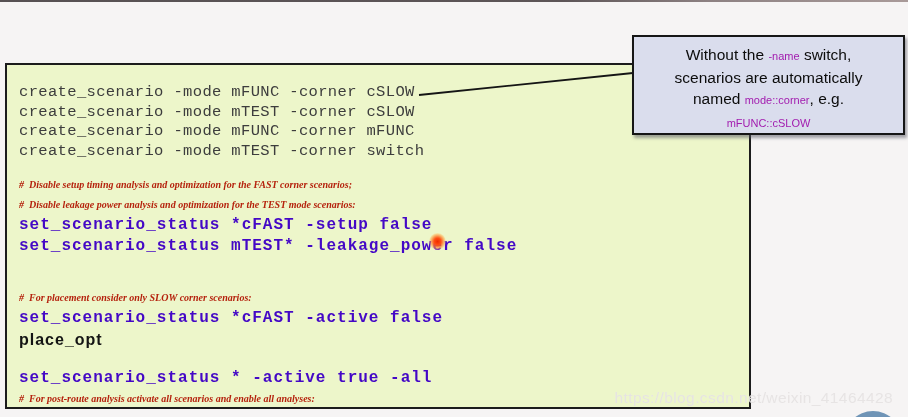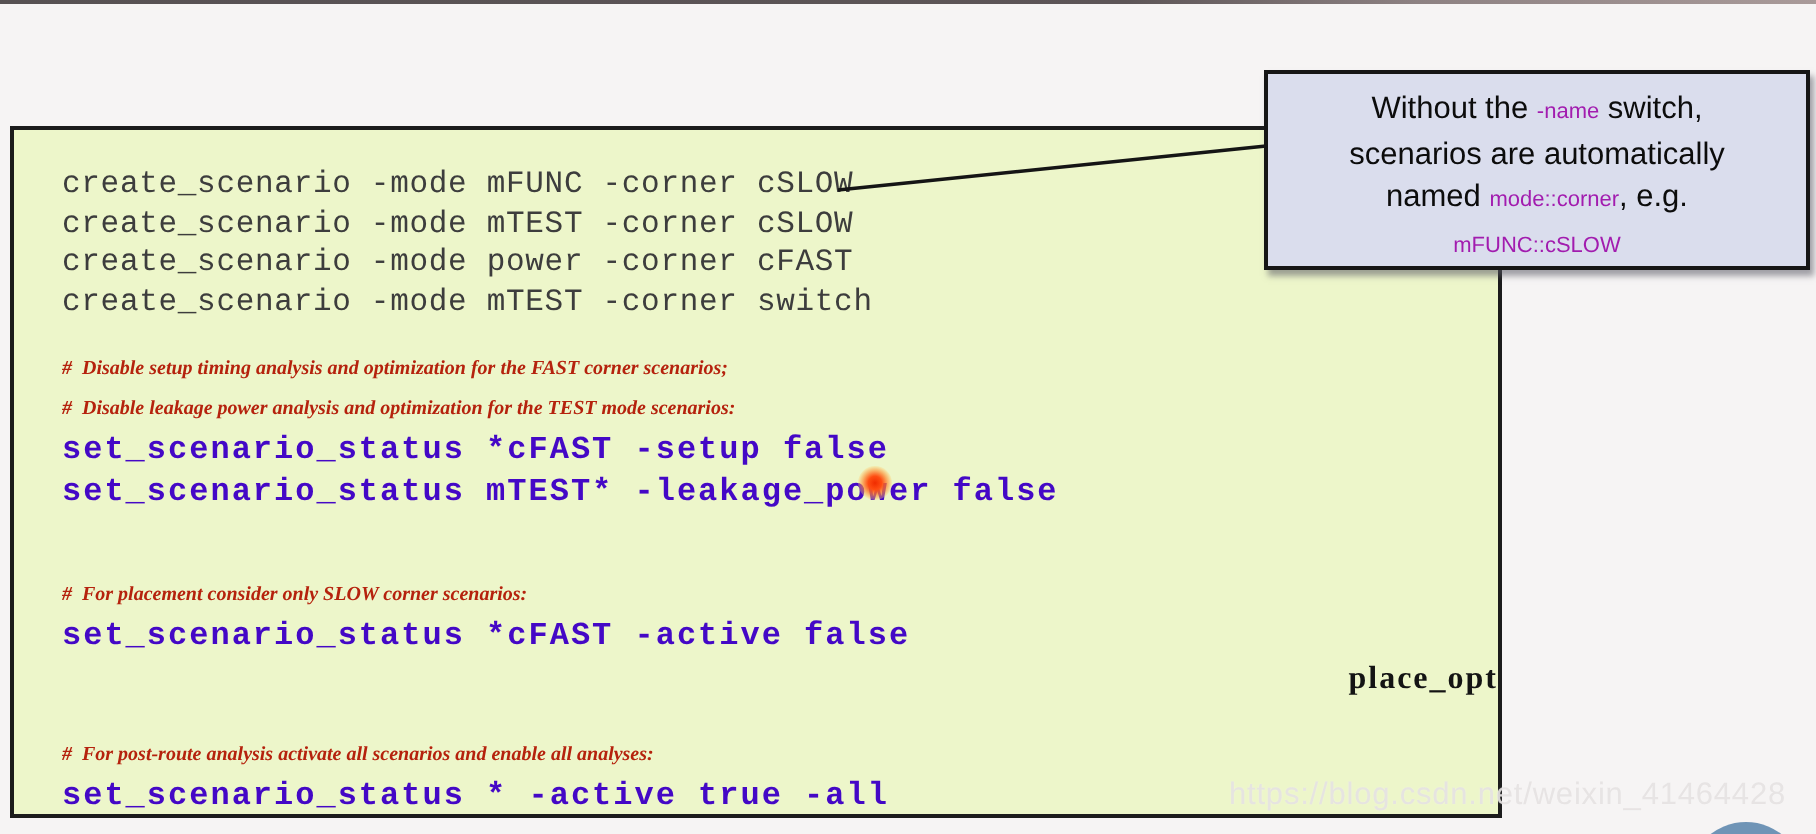--- a/index.html
+++ b/index.html
@@ -15,21 +15,21 @@
     width: 908px; height: 2px;
     background: linear-gradient(to right, #575153 0%, #5d5557 62%, #8d8182 78%, #a99a99 100%);
   }
   
   .code-panel {
     position: absolute; left: 5px; top: 63px;
     width: 746px; height: 346px;
     box-sizing: border-box;
     background: var(--code-bg, #edf6ca);
     border: 2px solid var(--code-border, #1c1c1c);
-    padding: 18px 0 0 24px;
+    padding: 18px 0 0 12px;
     z-index: 1;
   }
   .code-line { white-space: pre; }
   .code-line.plain {
     font-family: "Liberation Mono", "DejaVu Sans Mono", monospace;
     font-size: 15.5px; line-height: 19.5px;
     letter-spacing: 0.35px;
     color: var(--plain-code, #3d3d3d);
   }
   .code-line.comment {
@@ -39,26 +39,25 @@
     color: var(--comment, #b5220d);
   }
   .code-line.command {
     font-family: "Liberation Mono", "DejaVu Sans Mono", monospace;
     font-weight: bold;
     font-size: 16px; line-height: 21px;
     letter-spacing: 1px;
     color: var(--command, #4408c6);
   }
   .code-line.command-black {
-    font-family: Liberation Serif, serif;
+    font-family: Liberation Sans, sans-serif;
     font-weight: bold;
     font-size: 16px; line-height: 21px;
     letter-spacing: 1px;
     color: var(--command-black, #141414);
-    text-align: right;
   }
   .code-section:nth-child(2) { margin-top: 14px; }
   .code-section:nth-child(3) { margin-top: 31px; }
   .code-section:nth-child(4) { margin-top: 18px; }
   
   .callout {
     position: absolute; left: 632px; top: 35px;
     width: 273px; height: 100px;
     box-sizing: border-box;
     background: var(--callout-bg, #dadded);
@@ -112,37 +111,37 @@
 </style>
 </head>
 <body>
 
 <div class="top-bar"></div>
 
 <div class="code-panel" id="code-panel">
     <div class="code-section">
       <div class="code-line plain">create_scenario -mode mFUNC -corner cSLOW</div>
       <div class="code-line plain">create_scenario -mode mTEST -corner cSLOW</div>
-      <div class="code-line plain">create_scenario -mode power -corner cFAST</div>
+      <div class="code-line plain">create_scenario -mode mFUNC -corner mFUNC</div>
       <div class="code-line plain">create_scenario -mode mTEST -corner switch</div>
     </div>
     <div class="code-section">
       <div class="code-line comment">#  Disable setup timing analysis and optimization for the FAST corner scenarios;</div>
       <div class="code-line comment">#  Disable leakage power analysis and optimization for the TEST mode scenarios:</div>
       <div class="code-line command">set_scenario_status *cFAST -setup false</div>
       <div class="code-line command">set_scenario_status mTEST* -leakage_power false</div>
     </div>
     <div class="code-section">
       <div class="code-line comment">#  For placement consider only SLOW corner scenarios:</div>
       <div class="code-line command">set_scenario_status *cFAST -active false</div>
       <div class="code-line command-black">place_opt</div>
     </div>
     <div class="code-section">
+      <div class="code-line command">set_scenario_status * -active true -all</div>
       <div class="code-line comment">#  For post-route analysis activate all scenarios and enable all analyses:</div>
-      <div class="code-line command">set_scenario_status * -active true -all</div>
     </div>
   </div>
 
 <svg class="connector-svg" viewBox="0 0 908 417" xmlns="http://www.w3.org/2000/svg">
   <line x1="419" y1="95" x2="633" y2="73" stroke="#151515" stroke-width="1.8"></line>
 </svg>
 
 <div class="callout" id="callout">
     <div><span>Without the </span><span class="mono">-name</span><span> switch,</span></div>
     <div><span>scenarios are automatically</span></div>

